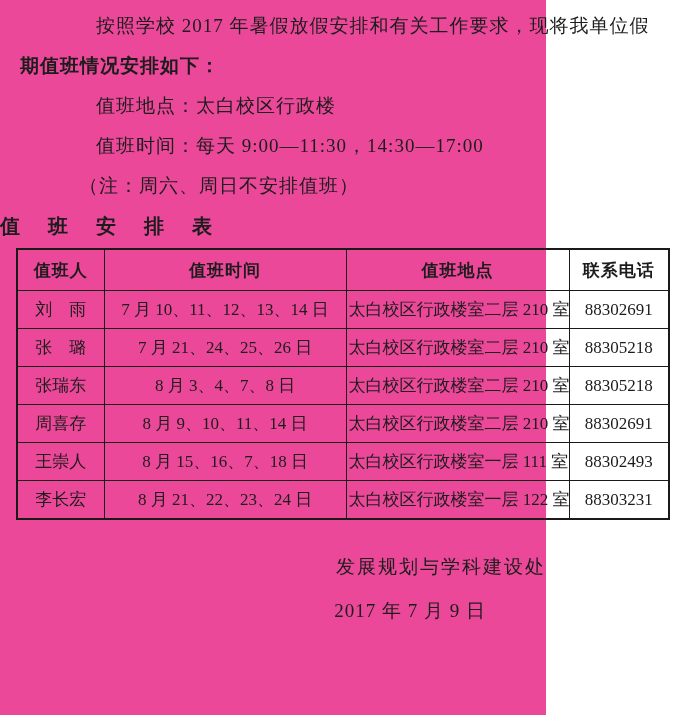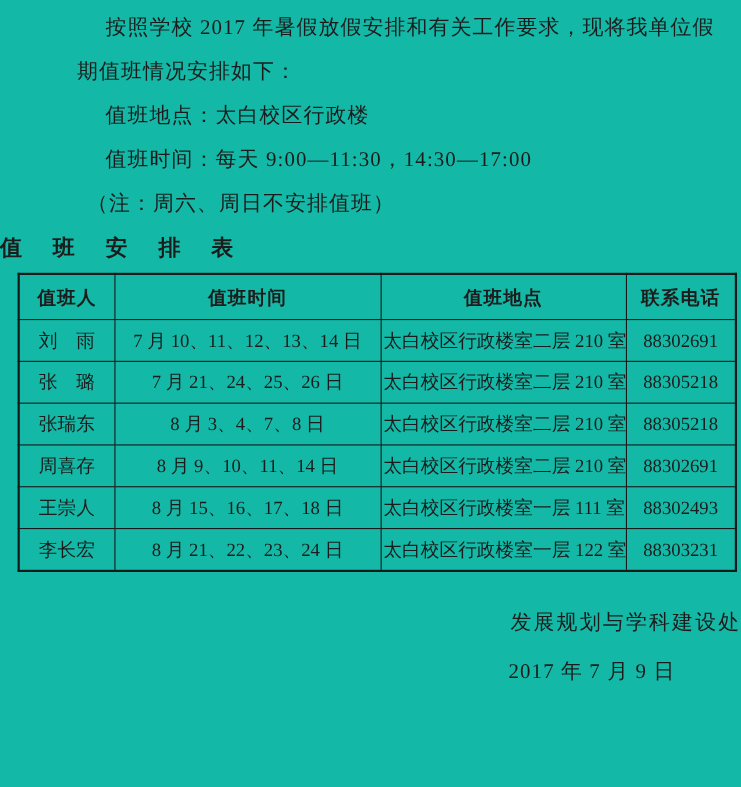--- a/index.html
+++ b/index.html
@@ -8,35 +8,35 @@
     background: #ffffff;
   }
   body {
     width: 674px;
     height: 715px;
     font-family: "Liberation Serif", "DejaVu Serif", serif;
     color: #1c1c1c;
     overflow: hidden;
   }
   .doc {
-    width: 674px;
+    width: 546px;
     height: 715px;
     box-sizing: border-box;
     padding-top: 6px;
-    background: #14b8a6;
+    background: #ec4899;
   }
   .body-line {
     height: 40px;
     line-height: 40px;
     font-size: 19px;
     white-space: pre;
     letter-spacing: 1px;
   }
   .indent-first { padding-left: 96px; }
-  .indent-none  { padding-left: 70px; }
+  .indent-none  { padding-left: 20px; font-weight: bold; }
   .indent-note  { padding-left: 79px; }
   .table-title {
     height: 40px;
     line-height: 40px;
     text-align: left;
     font-size: 20px;
     font-weight: bold;
     letter-spacing: 4px;
     white-space: pre;
   }
@@ -142,21 +142,21 @@
           <td>88305218</td>
         </tr>
         <tr>
           <td>周喜存</td>
           <td>8 月 9、10、11、14 日</td>
           <td>太白校区行政楼室二层 210 室</td>
           <td>88302691</td>
         </tr>
         <tr>
           <td>王崇人</td>
-          <td>8 月 15、16、17、18 日</td>
+          <td>8 月 15、16、7、18 日</td>
           <td>太白校区行政楼室一层 111 室</td>
           <td>88302493</td>
         </tr>
         <tr>
           <td>李长宏</td>
           <td>8 月 21、22、23、24 日</td>
           <td>太白校区行政楼室一层 122 室</td>
           <td>88303231</td>
         </tr>
       </tbody>

